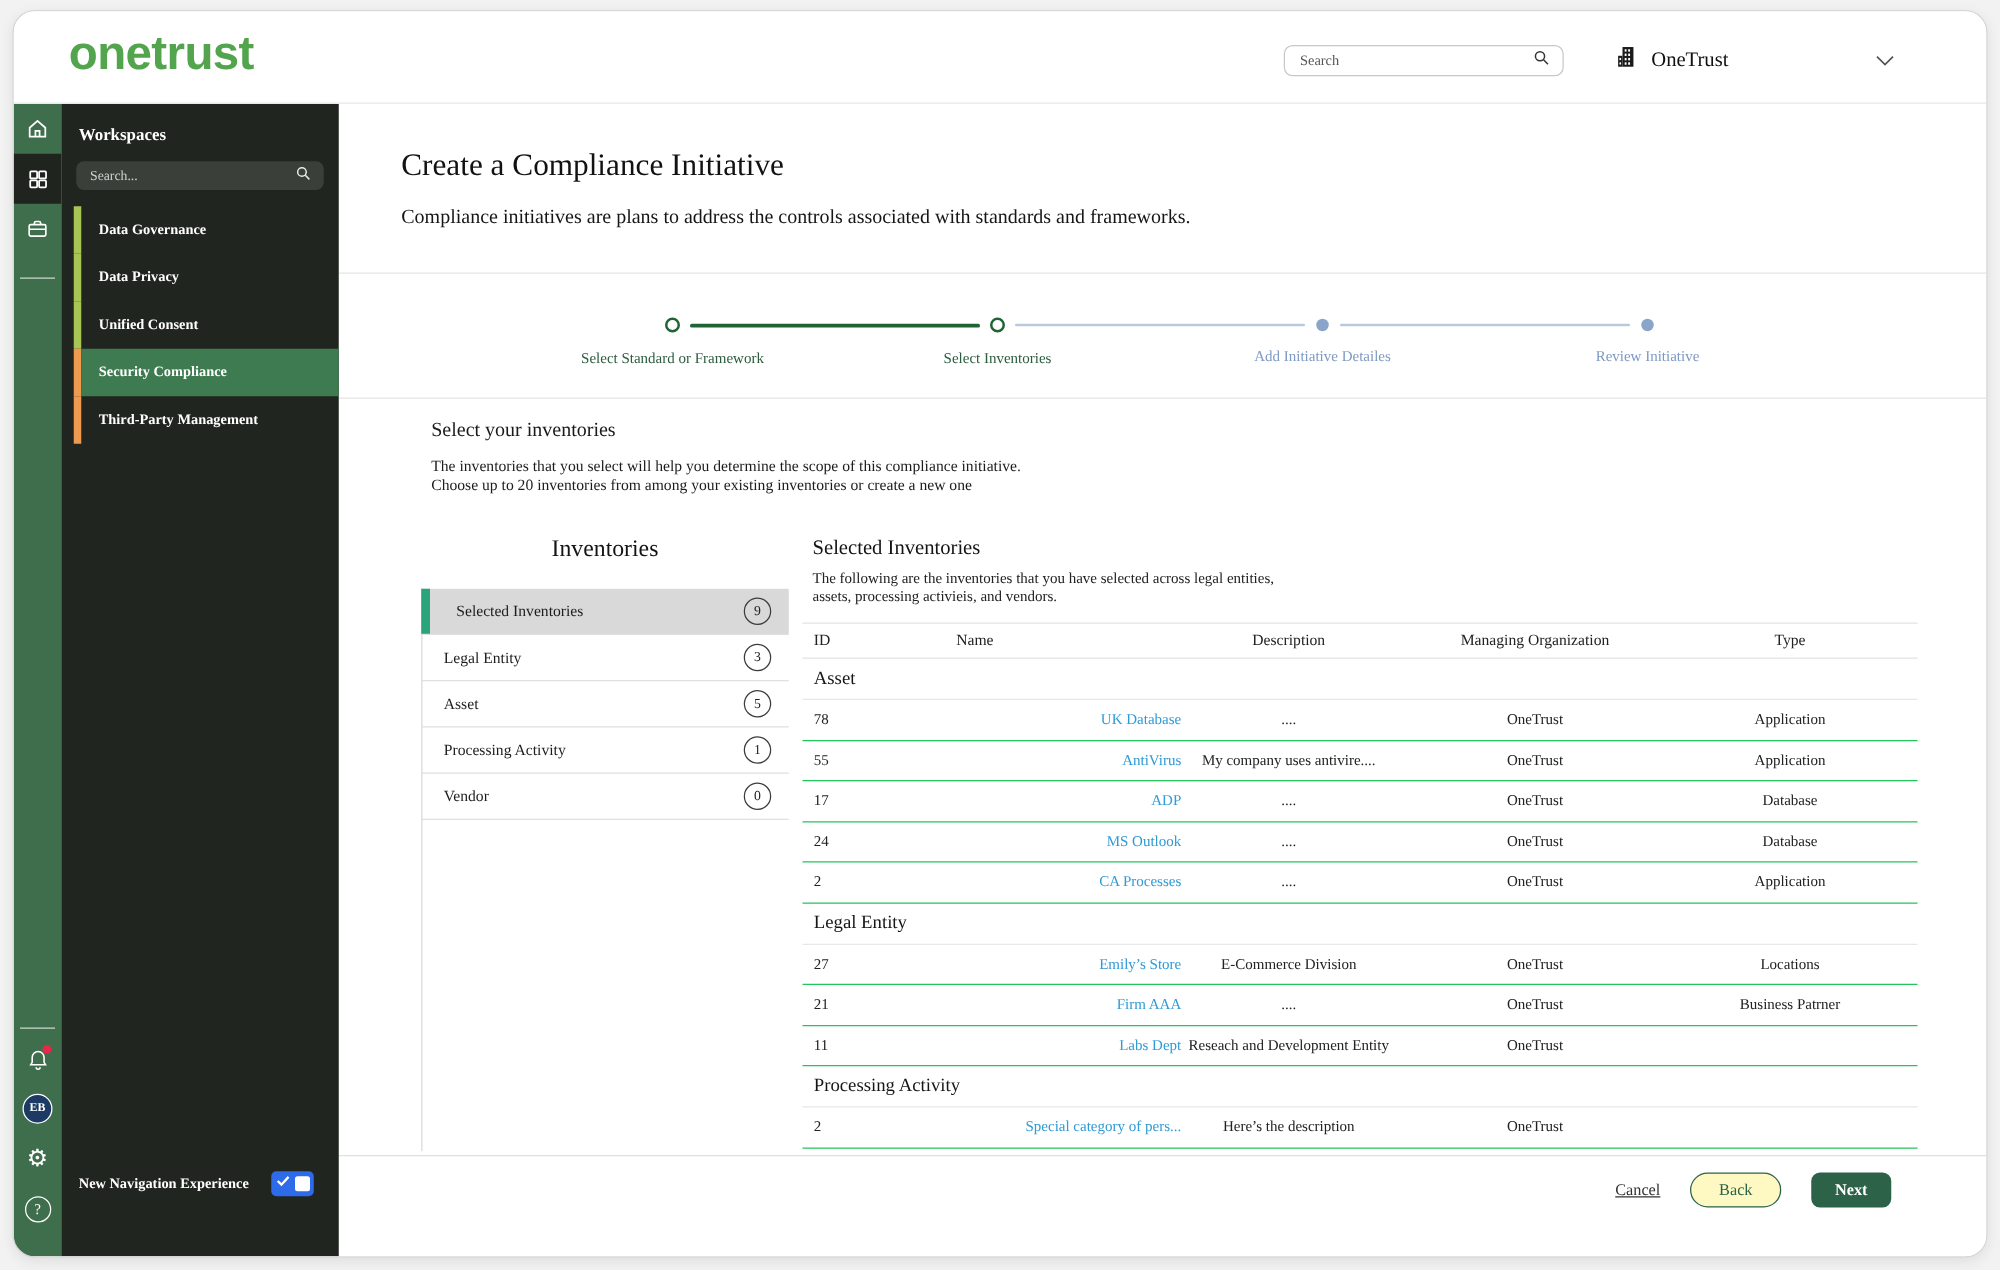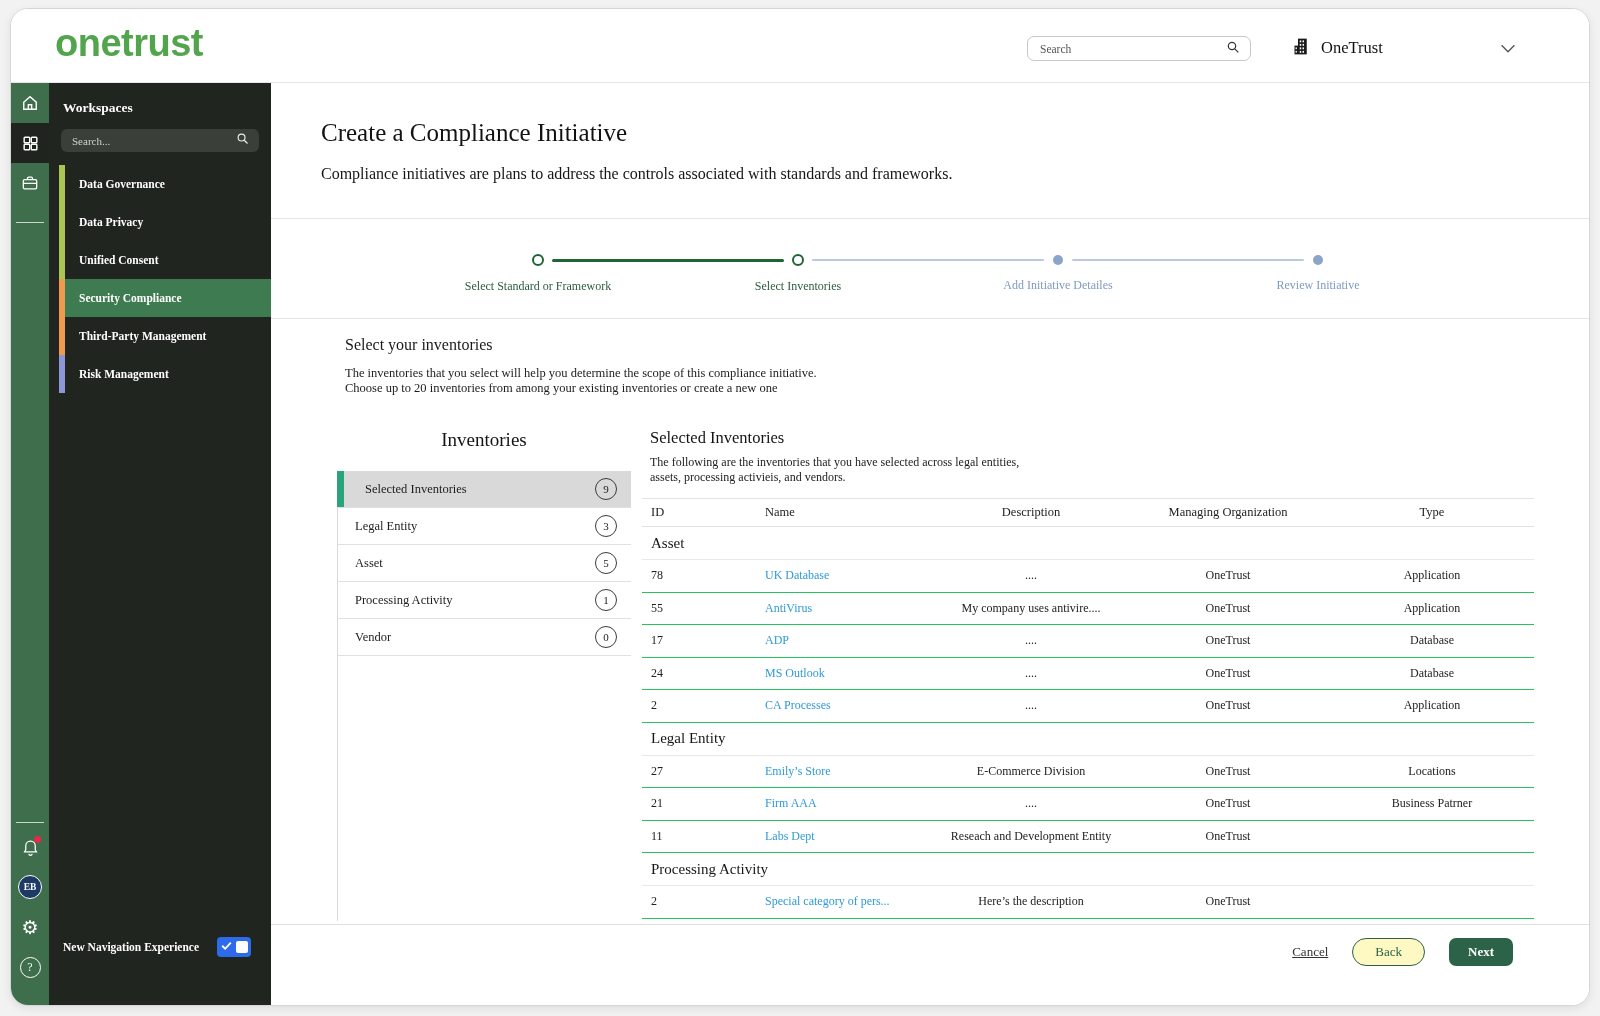--- a/index.html
+++ b/index.html
@@ -98,21 +98,21 @@
   
   .sel-col { position:absolute; left:347px; top:108px; width:892px; }
   .sel-title { font-size:16.5px; padding-left:8px; color:#141414; line-height:22px; }
   .sel-desc { padding-left:8px; font-size:12px; line-height:15px; margin-top:6px; color:#222; }
   .tbl { margin-top:13px; }
   .t-head, .t-row { display:grid; grid-template-columns:114px 180px 172px 222px 186px; align-items:center; padding:0 9px; }
   .t-head { height:29px; border-top:1px solid #e3e3e3; border-bottom:1px solid #e3e3e3; font-size:12.5px; color:#222; }
   .c-desc, .c-org, .c-type { text-align:center; }
   .t-group { height:33px; display:flex; align-items:center; padding:0 9px; font-size:15px; color:#161616; border-bottom:1px solid #e8e8e8; }
   .t-row { height:32.5px; border-bottom:1px solid #22c55e; font-size:12px; color:#222; }
-  .t-row .cell-name { color:#2f9ad6; cursor:pointer; }
+  .t-row .cell-name { color:#2f9ad6; cursor:pointer;text-align:right; }
   
   .footer { position:absolute; left:0; right:0; bottom:0; height:81px; border-top:1px solid #e0e0e0; background:#fff; }
   .footer-actions { position:absolute; top:13px; right:76px; display:flex; align-items:center; gap:24px; }
   .btn-cancel { font-size:13px; color:#333; background:none; border:none; cursor:pointer; font-family:"Liberation Serif",serif;text-decoration:underline; }
   .btn-back { font-size:13px; color:#2b6248; background:#fef9c3; border:1.5px solid #2b6248; border-radius:14px; padding:5px 22px; cursor:pointer; font-family:"Liberation Serif",serif; }
   .btn-next { font-size:13px; font-weight:bold; color:#fff; background:#2b6248; border:none; border-radius:7px; padding:6px 19px; cursor:pointer; font-family:"Liberation Serif",serif; }
 </style>
 </head>
 <body>
 
@@ -236,26 +236,20 @@
     <span class="ws-body">
       <span class="ws-label">Security Compliance</span>
     </span>
   </div>
         <div class="ws-item">
     <span class="ws-bar" style="background: rgb(239, 154, 79);"></span>
     <span class="ws-body">
       <span class="ws-label">Third-Party Management</span>
     </span>
   </div>
-        <div class="ws-item">
-    <span class="ws-bar" style="background: rgb(141, 150, 216);"></span>
-    <span class="ws-body">
-      <span class="ws-label">Risk Management</span>
-    </span>
-  </div>
       </div>
     <div class="new-nav">
       <span class="new-nav-label">New Navigation Experience</span>
       <span class="toggle">
         <span class="tick">
           <svg width="13" height="13" viewBox="0 0 24 24" fill="none" stroke="#fff" stroke-width="3.4">
               <path d="M4 12.5 L9.5 18 L20 6.5"></path>
             </svg>
         </span>
         <span class="knob"></span>

